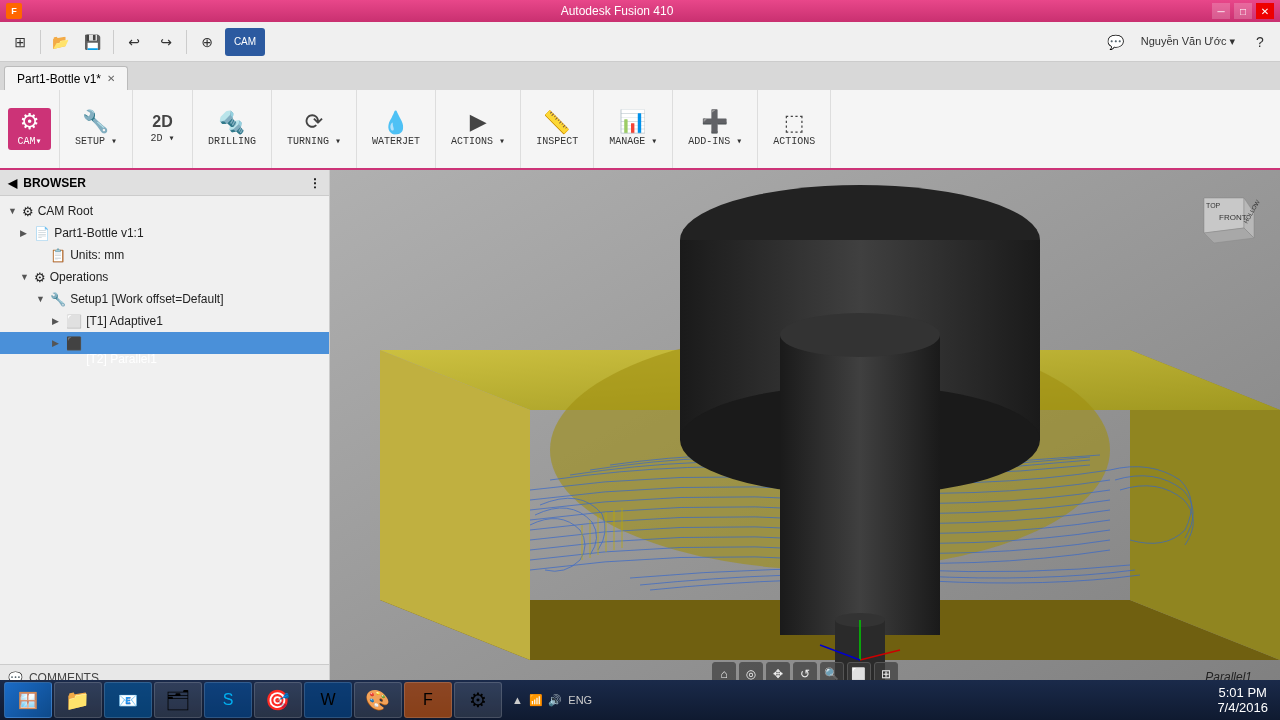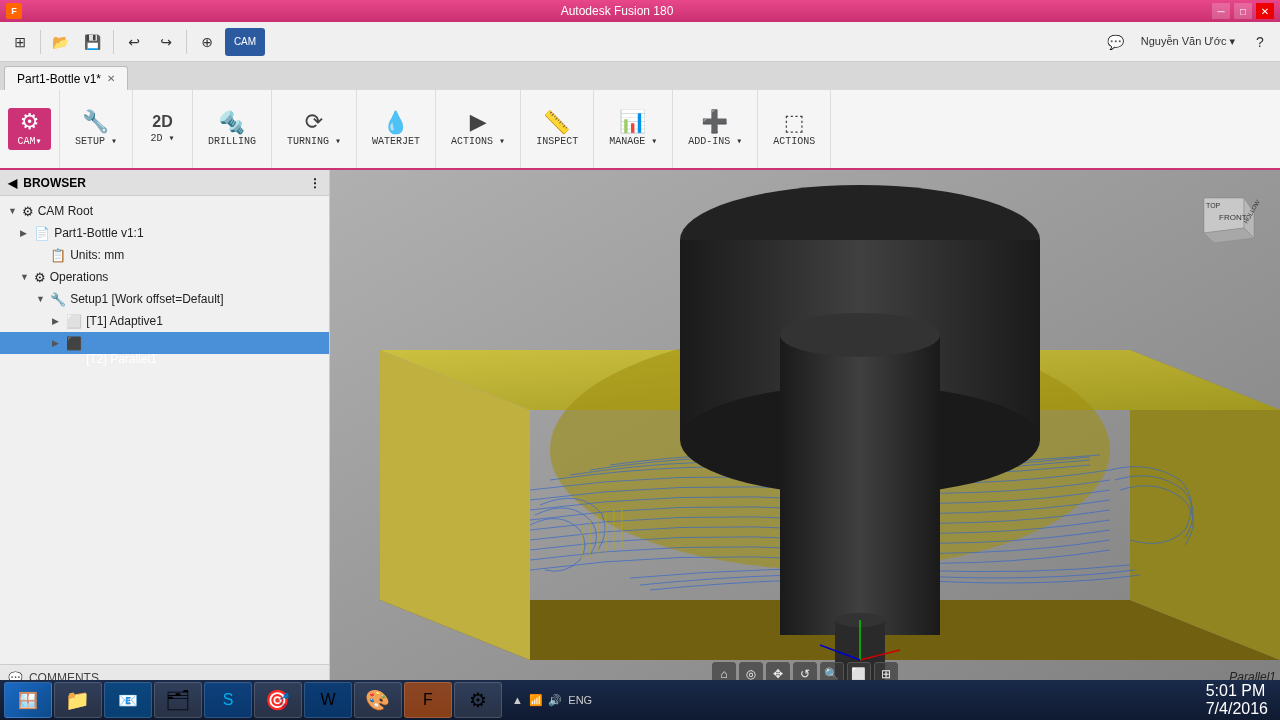--- a/index.html
+++ b/index.html
@@ -200,21 +200,21 @@
     .taskbar-btn {
       width: 48px; height: 36px;
       background: rgba(255,255,255,0.1);
       border: 1px solid rgba(255,255,255,0.15);
       border-radius: 3px;
       cursor: pointer;
       display: flex; align-items: center; justify-content: center;
       font-size: 20px;
     }
     .taskbar-start { background: linear-gradient(135deg, #1a6bc7, #0e4a8a); }
-    .taskbar-time { margin-left: auto; color: white; font-size: 16px; text-align: left; padding-right: 8px; }
+    .taskbar-time { margin-left: auto; color: white; font-size: 13px; text-align: center; padding-right: 8px; }
     .taskbar-sys { display: flex; align-items: center; gap: 6px; color: #ccc; font-size: 11px; padding: 0 8px; }
 
     
     #svg-scene { width: 100%; height: 100%; }
 
     .comments-bar {
       height: 26px;
       background: #e8e8e8;
       border-top: 1px solid #ccc;
       display: flex;
@@ -223,21 +223,21 @@
       gap: 6px;
       font-size: 12px;
       color: #444;
     }
   </style>
 </head>
 <body>
 
 <div id="title-bar">
   <div class="app-icon">F</div>
-  <span class="title">Autodesk Fusion 180</span>
+  <span class="title">Autodesk Fusion 410</span>
   <div class="win-controls">
     <button class="win-btn">─</button>
     <button class="win-btn">□</button>
     <button class="win-btn close">✕</button>
   </div>
 </div>
 
 <div id="toolbar">
   <button class="tb-btn">⊞</button>
   <div class="tb-separator"></div>
@@ -536,21 +536,21 @@
       <div class="nav-btn">⌂</div>
       <div class="nav-btn">◎</div>
       <div class="nav-btn">✥</div>
       <div class="nav-btn">↺</div>
       <div class="nav-btn">🔍</div>
       <div class="nav-btn">⬜</div>
       <div class="nav-btn">⊞</div>
     </div>
 
     
-    <div style="position:absolute;bottom:6px;right:4px;font-size:12px;font-style:italic;color:#222;">Parallel1</div>
+    <div style="position:absolute;bottom:6px;right:28px;font-size:12px;font-style:italic;color:#222;">Parallel1</div>
   </div>
 
 </div>
 
 <div id="taskbar">
 
   <div class="taskbar-btn taskbar-start" style="font-size:16px;">🪟</div>
 
   <div class="taskbar-btn">📁</div>
   <div class="taskbar-btn" style="font-size:16px;background:rgba(0,100,180,0.5);">📧</div>

